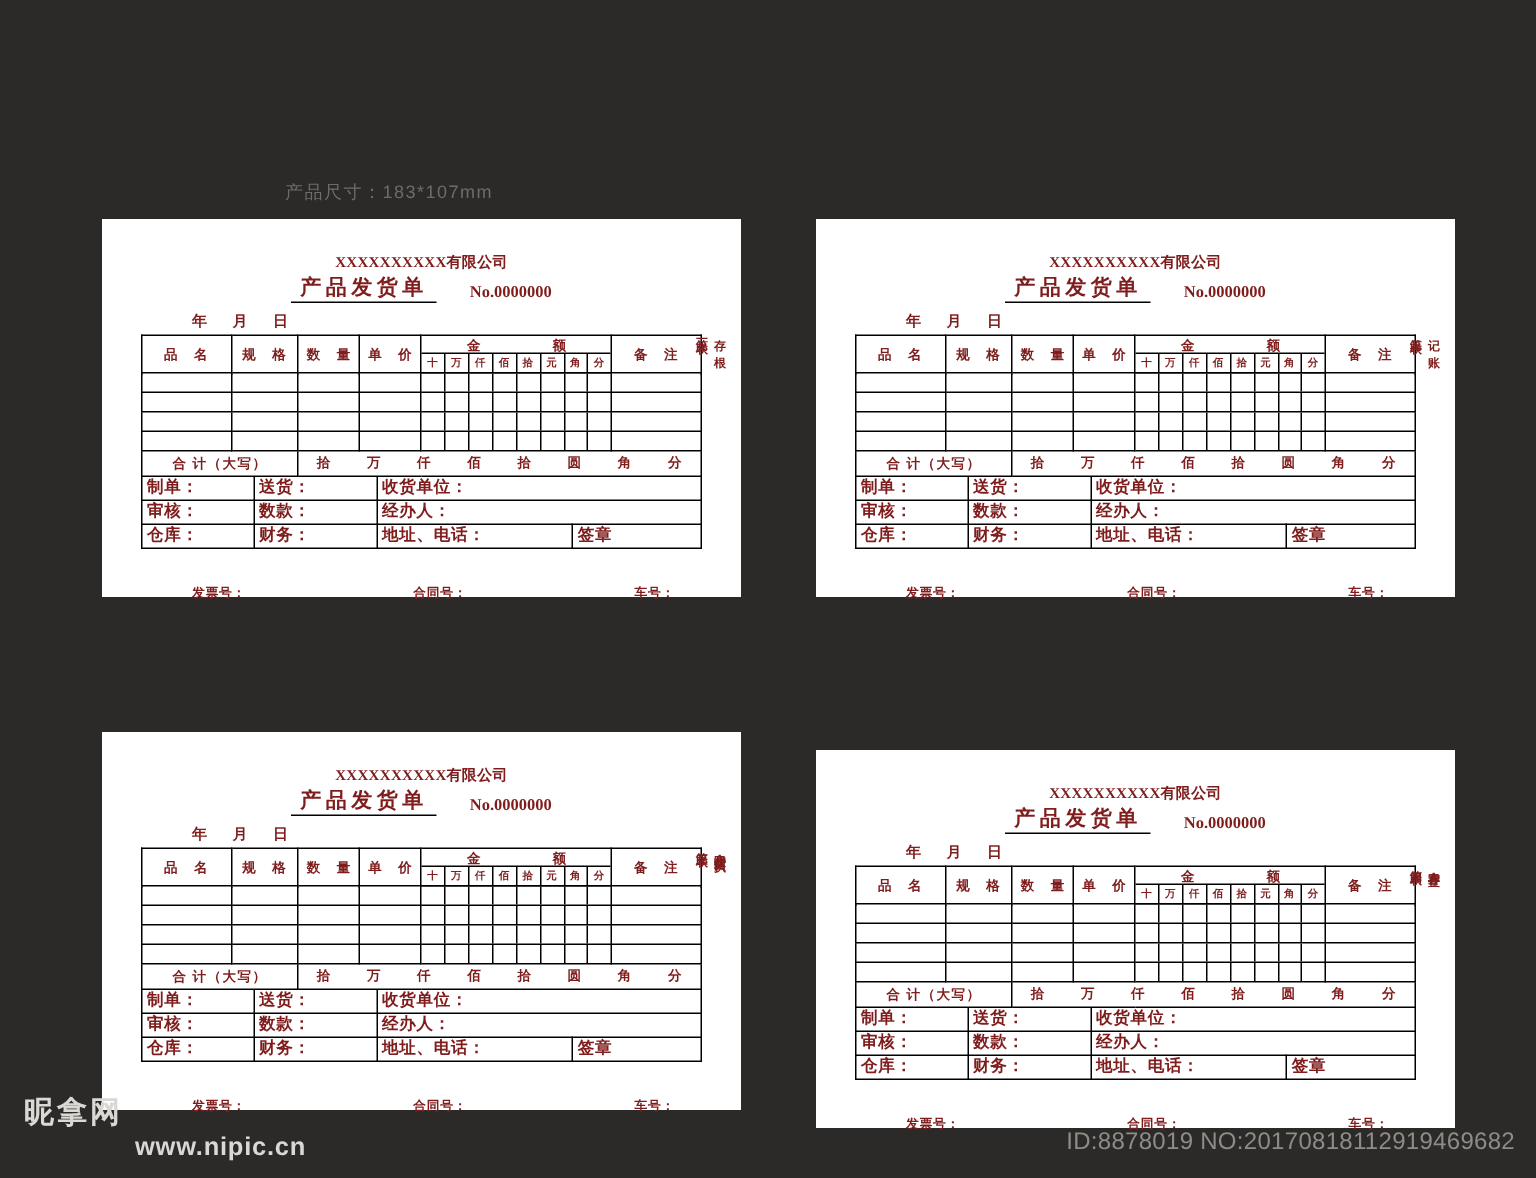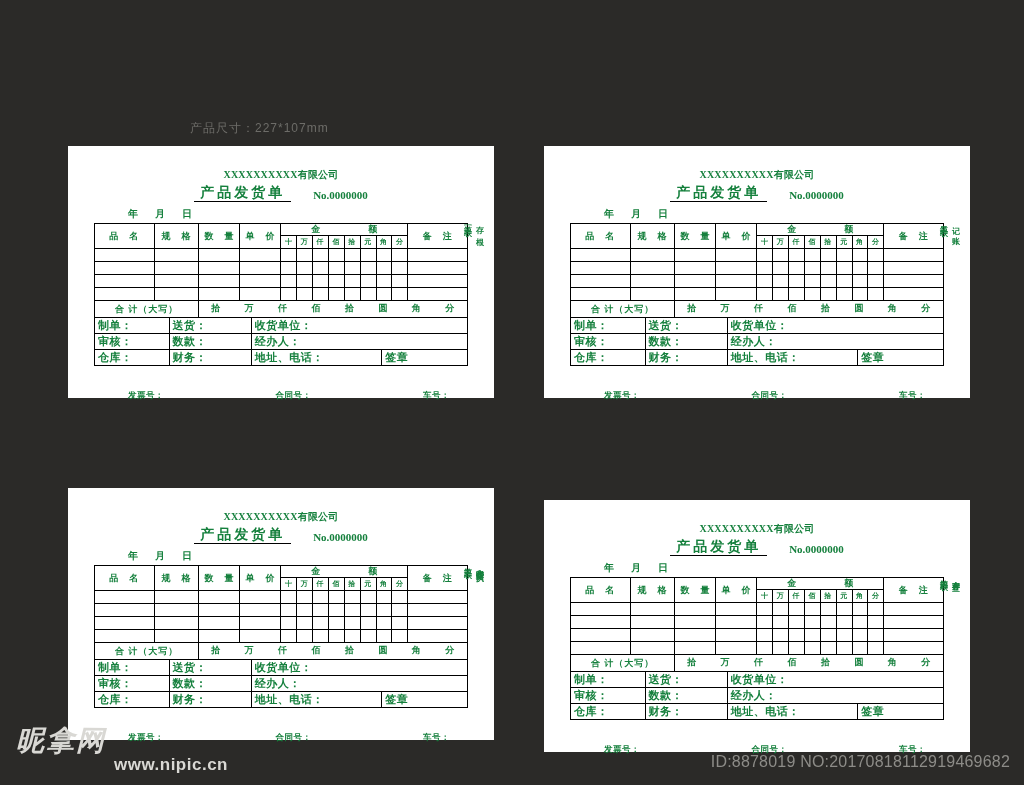--- a/index.html
+++ b/index.html
@@ -19,21 +19,21 @@
     color:#6d6c68;
     font-size:12px;
     letter-spacing:1px;
     font-family:"Liberation Sans", sans-serif;
   }
 
   
   .card{
     position:absolute;
     background:#ffffff;
-    color:#15803d;
+    color:#7f1d1d;
   }
   #card-1 { left:68px;  top:146px; width:426px; height:252px; }
   #card-2 { left:544px; top:146px; width:426px; height:252px; }
   #card-3 { left:68px;  top:488px; width:426px; height:252px; }
   #card-4 { left:544px; top:500px; width:426px; height:252px; }
 
   .form{
     position:absolute;
     left:0; top:0; right:0; bottom:0;
     padding:14px 26px 10px 26px;
@@ -97,21 +97,21 @@
     padding:0;
     height:13px;
     line-height:13px;
     letter-spacing:1px;
   }
   td.empty{ height:13px; }
   .money-head{ padding:0; }
   .money-head-top{
     border-bottom:1px solid #000;
     height:12px; line-height:12px;
-    font-family:Liberation Mono, monospace;
+    font-family:Liberation Sans, sans-serif;
     font-weight:bold;
     font-size:9px;
     letter-spacing:10px;
     text-indent:10px;
   }
   .money-units{
     display:flex;
     height:12px;
   }
   .money-units span{
@@ -199,24 +199,23 @@
 
   
   .wm{
     position:absolute;
     left:16px; bottom:10px;
     display:flex; align-items:center; gap:8px;
   }
   .wm-logo{
     color:#d9d8d4;
     font-family:"Liberation Serif", serif;
-    font-size:28px;
+    font-size:20px;
     font-weight:bold;
     letter-spacing:2px;
-    font-style:italic;
   }
   .wm-url{
     color:#d9d8d4;
     font-family:"Liberation Sans", sans-serif;
     font-size:17px;
     font-weight:bold;
     letter-spacing:0.5px;
     margin-top:48px;
   }
   .wm-id{
@@ -226,21 +225,21 @@
     font-size:16px;
     font-family:"Liberation Sans", sans-serif;
     letter-spacing:0.2px;
   }
 </style>
 </head>
 <body>
 
 <div class="stage">
 
-  <div class="spec-note">产品尺寸：227*107mm</div>
+  <div class="spec-note">产品尺寸：183*107mm</div>
 
   <div class="card" id="card-1">
     <div class="form">
       <div class="company">XXXXXXXXXX有限公司</div>
       <div class="title-row">
         <span class="doc-title">产品发货单</span>
         <span class="doc-no">No.0000000</span>
       </div>
       <div class="date-row">
         <span>年</span>

